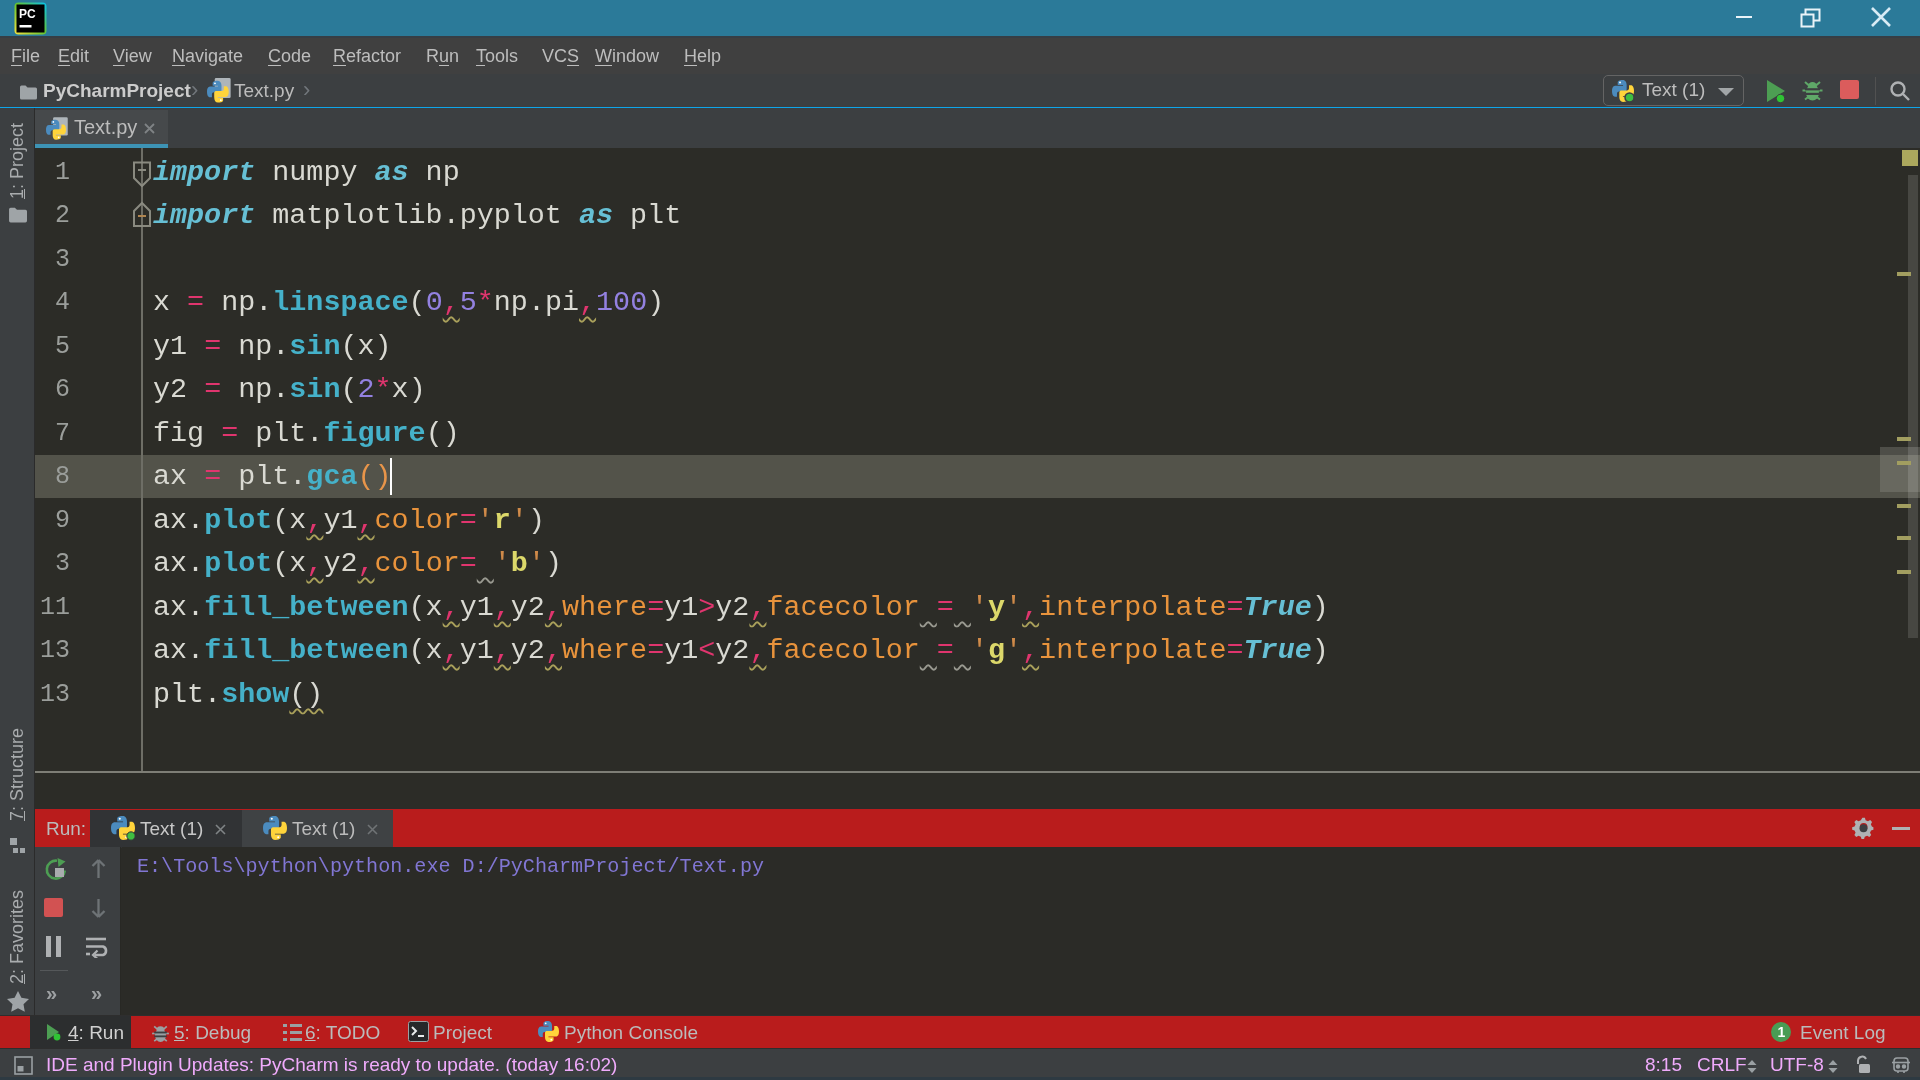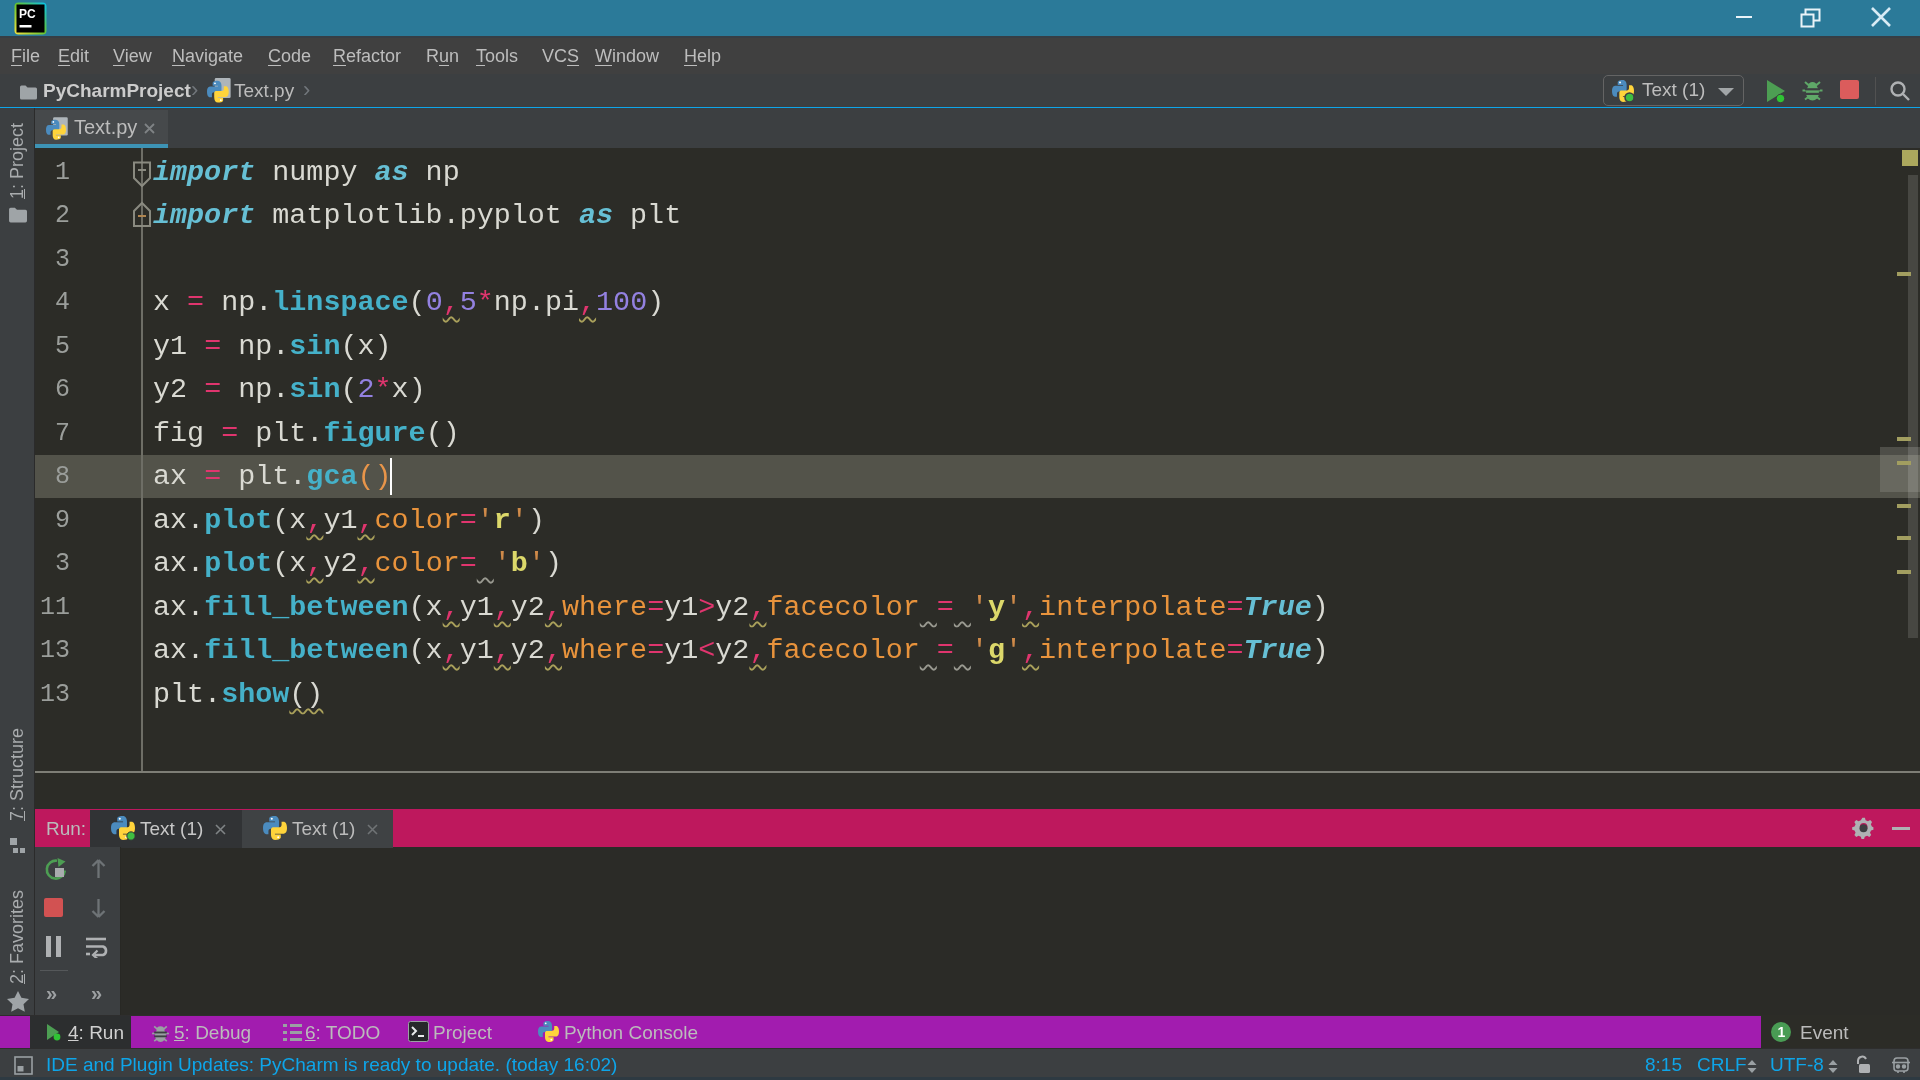--- a/index.html
+++ b/index.html
@@ -39,30 +39,30 @@
 #code .q { color:#CF8A49; }
 #code .s { color:#DCD86A; font-weight:bold; }
 #code .b { color:#E8954A; }
 #code .c { color:#E0356E; text-decoration:underline wavy #A9A05A 2px; text-underline-offset:6px; }
 #code .w { text-decoration:underline wavy #999990 2px; text-underline-offset:6px; }
 #code .v { text-decoration:underline wavy #A9A05A 2px; text-underline-offset:6px; }
 #cursor { left:355px; top:310px; width:2px; height:37px; background:#FFFFFF; }
 #edbottom { left:0px; top:623px; width:1885px; height:2px; background:#7E7E76; }
 
 #runpanel { left:35px; top:808px; width:1885px; height:207px; background:#2B2B27; }
-#runheader { left:0; top:0; width:1885px; height:39px; background:#be185d; border-top:1px solid #2B2B2B;text-align:center; }
+#runheader { left:0; top:0; width:1885px; height:39px; background:#b91c1c; border-top:1px solid #2B2B2B;text-align:center; }
 #runtools { left:0; top:39px; width:86px; height:168px; background:#3C3F41; border-right:1px solid #282824; }
 .rlabel { font-size:19px; color:#BBBBBB; }
 #console { left:87px; top:39px; width:1798px; height:168px; background:#2B2B27; }
 #constext { left:15px; top:8px; font-family:"Liberation Mono",monospace; font-size:20.1px; color:#8176D3; white-space:pre; }
 
-#bottombar { left:0; top:1015px; width:1761px; height:33px; background:#a21caf; border-top:1px solid #2E2E2E; }
+#bottombar { left:0; top:1015px; width:1920px; height:33px; background:#b91c1c; border-top:1px solid #2E2E2E; }
 .bitem { position:absolute; top:6px; font-size:19px; color:#BBBBBB; }
 #statusbar { left:0; top:1048px; width:1920px; height:32px; background:#3C3F41; border-top:1px solid #2E2E2E; }
-.sitem { position:absolute; font-size:19px; color:#0ea5e9; }
+.sitem { position:absolute; font-size:19px; color:#f0abfc; }
 #botedge { left:0; top:1077px; width:1920px; height:3px; background:#2E3A42; }
 </style>
 </head>
 <body>
 <div id="app">
 
 <svg width="0" height="0" style="position:absolute">
 <defs>
 <g id="pylogo">
 <path fill="#4B8BBE" d="M54.9 0 C26.8 0 28.6 12.2 28.6 12.2 l0 12.6 26.7 0 0 3.8 -37.4 0 C17.9 28.6 0 25.6 0 54.9 0 84.3 15.6 83.3 15.6 83.3 l9.3 0 0 -13.1 c0 -12.1 10.5 -12.1 10.5 -12.1 l26.6 0 c11.7 0 11.3 -11.3 11.3 -11.3 l0 -21.9 C73.3 12.2 66.8 0 54.9 0 Z"></path>
@@ -277,20 +277,23 @@
       <path d="M8.5 2 L8.5 20 M8.5 20 L2.5 14 M8.5 20 L14.5 14" stroke="#6E7376" stroke-width="2.3" fill="none"></path>
     </svg>
     <svg class="abs" style="left:50px;top:89px" width="26" height="22" viewBox="0 0 26 22">
       <path d="M1 3 L21 3" stroke="#AFB1B3" stroke-width="2.6"></path>
       <path d="M1 10.5 L18 10.5 A 4.5 4.5 0 0 1 18 19 L10 19" stroke="#AFB1B3" stroke-width="2.6" fill="none"></path>
       <path d="M12.5 14.5 L8 19 L12.5 23" stroke="#AFB1B3" stroke-width="2.2" fill="none"></path>
       <path d="M1 18 L5 18" stroke="#AFB1B3" stroke-width="2.6"></path>
     </svg>
     <span class="abs" style="left:56px;top:135px;font-size:20px;font-weight:bold;color:#9DA0A2">»</span>
   </div>
+  <div class="abs" id="console">
+    <div class="abs" id="constext">E:\Tools\python\python.exe D:/PyCharmProject/Text.py</div>
+  </div>
 </div>
 <div class="abs" id="bottombar">
   <div class="abs" style="left:30px;top:0px;width:101px;height:32px;background:#2C2E2F"></div>
   <svg class="abs" style="left:45px;top:7px" width="17" height="18" viewBox="0 0 17 18">
     <path d="M2 1 L14 9 L2 17 Z" fill="#4D9E53"></path>
     <circle cx="12" cy="14" r="3.4" fill="#2FC434"></circle>
   </svg>
   <span class="bitem" style="left:68px;color:#D0D0D0"><u>4</u>: Run</span>
   <svg class="abs" style="left:150px;top:7px" width="21" height="21" viewBox="0 0 25 25">
     <g stroke="#9AA0A3" stroke-width="2" fill="none">

